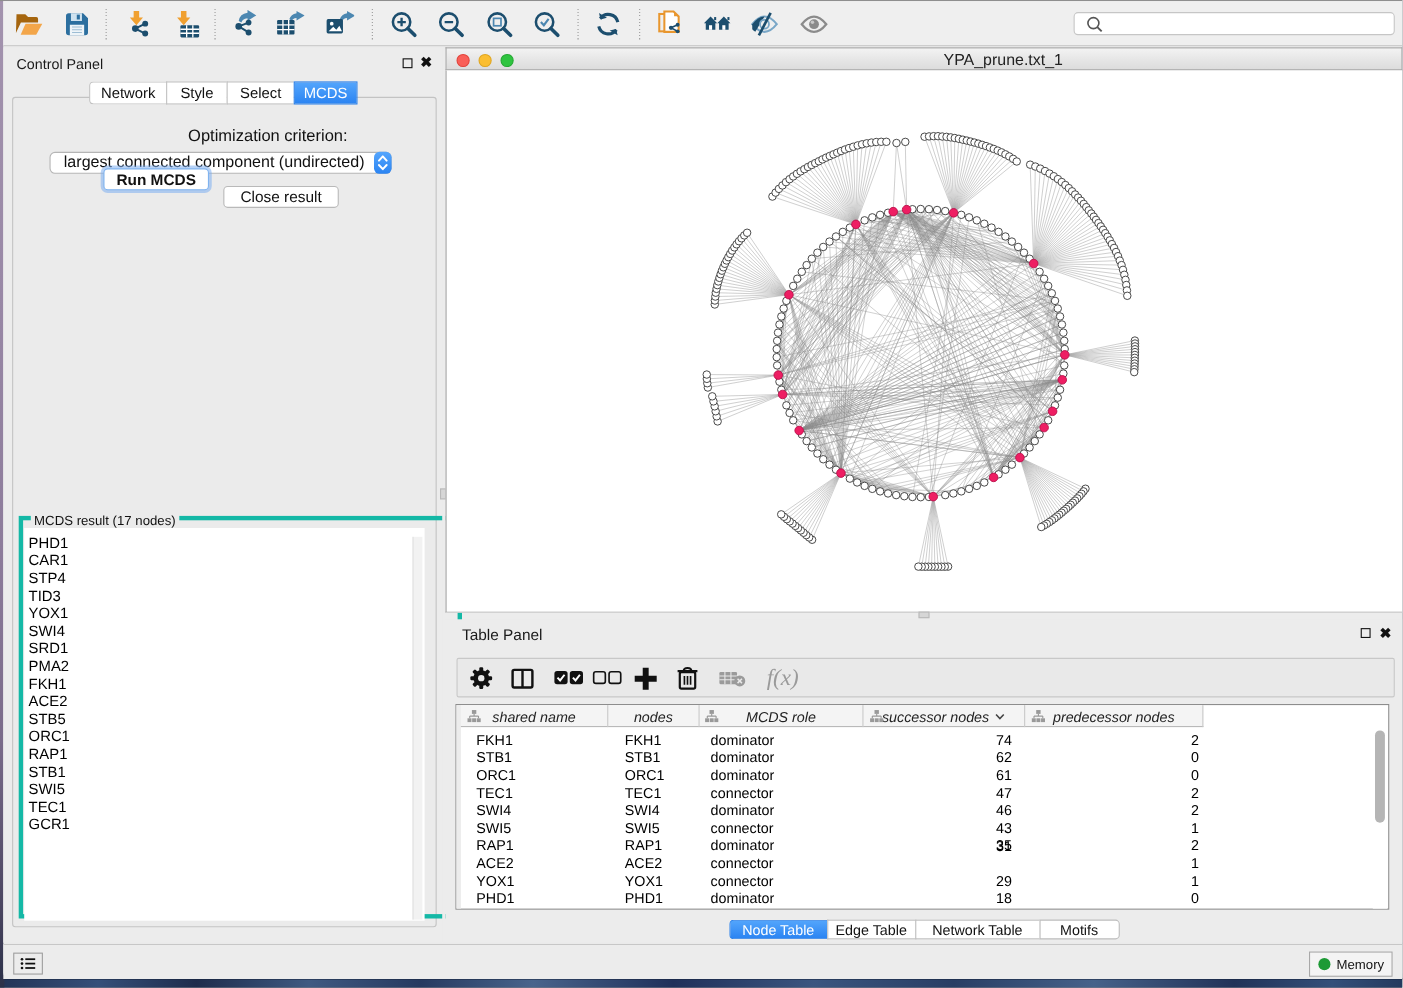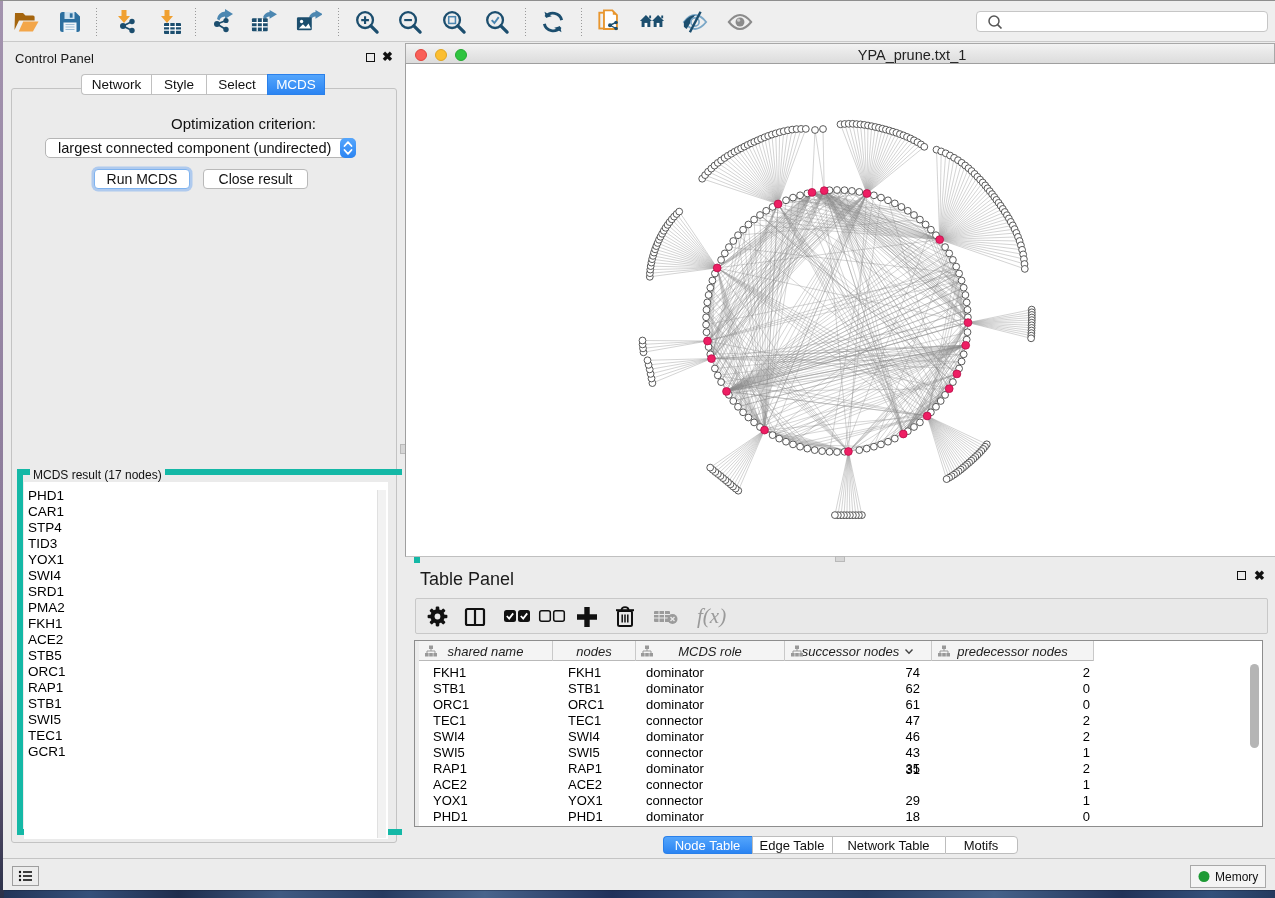--- a/index.html
+++ b/index.html
@@ -31,44 +31,44 @@
   display:flex; align-items:center; justify-content:center; }
 .cptab:first-child { border-radius:4px 0 0 4px; }
 #cp-body { position:absolute; left:8px; top:45px; width:386px; height:755px; background:#ebebeb;
   border:1px solid #c3c3c3; border-radius:3px; }
 #opt-label { position:absolute; left:0; top:72px; width:100%; text-align:center; font-size:15px; color:#111;margin-left:41px; }
 #dropdown { position:absolute; left:42px; top:95px; width:311px; height:20px; background:#fff;
   border:1px solid #b5b5b5; border-radius:5px; font-size:14.6px; color:#111; line-height:18px; padding-left:12px; }
 #dd-cap { position:absolute; right:-1px; top:-1px; width:16px; height:20px; background:linear-gradient(180deg,#55a6fd,#2b84f2); border-radius:5px; }
 .btn { position:absolute; height:20px; background:#fff; border:1px solid #b9b9b9; border-radius:4px;
   font-size:14px; color:#111; text-align:center; line-height:18px; }
-#btn-run { left:91px; top:126px; width:96px; border-color:#7fb3ef;
-  box-shadow:0 0 0 2.5px rgba(125,175,240,.55); }
+#btn-run { left:91px; top:110px; width:96px; border-color:#7fb3ef;
+  box-shadow:0 0 0 2.5px rgba(125,175,240,.55);font-weight:bold; }
 #btn-close { left:200px; top:126px; width:105px; }
-#mcds-box { position:absolute; left:14px; top:426px; width:403px; height:366px; border:6px solid #14b8a6; }
+#mcds-box { position:absolute; left:14px; top:426px; width:403px; height:366px; border:4px solid #14b8a6; }
 #mcds-label { position:absolute; left:7px; top:-7px; background:#ebebeb; padding:0 3px; font-size:12px; color:#111; }
 #mcds-list { position:absolute; left:1px; top:7px; width:364px; height:357px; background:#fff;
   font-size:13.5px; color:#000; padding:6px 0 0 4px; line-height:16px; }
 #mcds-sb { position:absolute; right:2px; top:8px; width:9px; height:348px; background:#f2f2f2; border-left:1px solid #e0e0e0; }
 
 #vsplit { position:absolute; left:402px; top:43px; width:3px; height:814px; background:#ececec; }
 #vsplit-h { position:absolute; left:400px; top:444px; width:6px; height:10px; background:#d6d6d6; border:1px solid #b9b9b9; }
 #hsplit-h { position:absolute; left:835px; top:556px; width:10px; height:6px; background:#d6d6d6; border:1px solid #b9b9b9; }
 
 #netview { position:absolute; left:405px; top:43px; width:870px; height:514px; }
 #net-titlebar { position:absolute; left:0; top:0; width:870px; height:21px;
   background:linear-gradient(180deg,#f3f3f3 0%,#e8e8e8 45%,#dcdcdc 100%);
   border:1px solid #a8a8a8; border-bottom:1px solid #9f9f9f; }
 #net-title { position:absolute; left:0; top:3px; width:1012px; text-align:center; font-size:14.5px; color:#222; }
 .tl { position:absolute; top:4.5px; width:12px; height:12px; border-radius:50%; }
 #net-canvas { position:absolute; left:0; top:21px; width:870px; height:493px; background:#fff;
   border-left:1px solid #9f9f9f; border-bottom:1px solid #c0c0c0; }
 
 #tpanel { position:absolute; left:405px; top:563px; width:870px; height:294px; background:#ececec; }
-#tp-title { position:absolute; left:15px; top:6px; font-size:18px; color:#1a1a1a; }
+#tp-title { position:absolute; left:15px; top:6px; font-size:14px; color:#1a1a1a; }
 #tp-toolbar { position:absolute; left:10px; top:35px; width:853px; height:36px; background:#e9e9e9;
   border:1px solid #c8c8c8; border-radius:2px; }
 #tbl { position:absolute; left:9px; top:77px; width:849px; height:187px; background:#fff; border:1px solid #8d8d8d; }
 #tbl-strip { position:absolute; left:0; top:0; width:4px; height:185px; background:#ececec; }
 #tbl-head { position:absolute; left:4px; top:0; width:675px; height:20px; background:#f4f4f4; border-bottom:1px solid #b9b9b9; display:flex; }
 .th { position:relative; height:20px; border-right:1px solid #c9c9c9; font-size:13px; color:#222;
   display:flex; align-items:center; justify-content:center;font-style:italic; }
 .trow { position:absolute; font-size:13px; color:#000; height:16px; line-height:16px; }
 #tbl-sb { position:absolute; right:1px; top:21px; width:13px; height:164px; background:#fff; }
 #tbl-thumb { position:absolute; right:2px; top:2px; width:9px; height:84px; background:#b5b5b5; border-radius:5px; }

